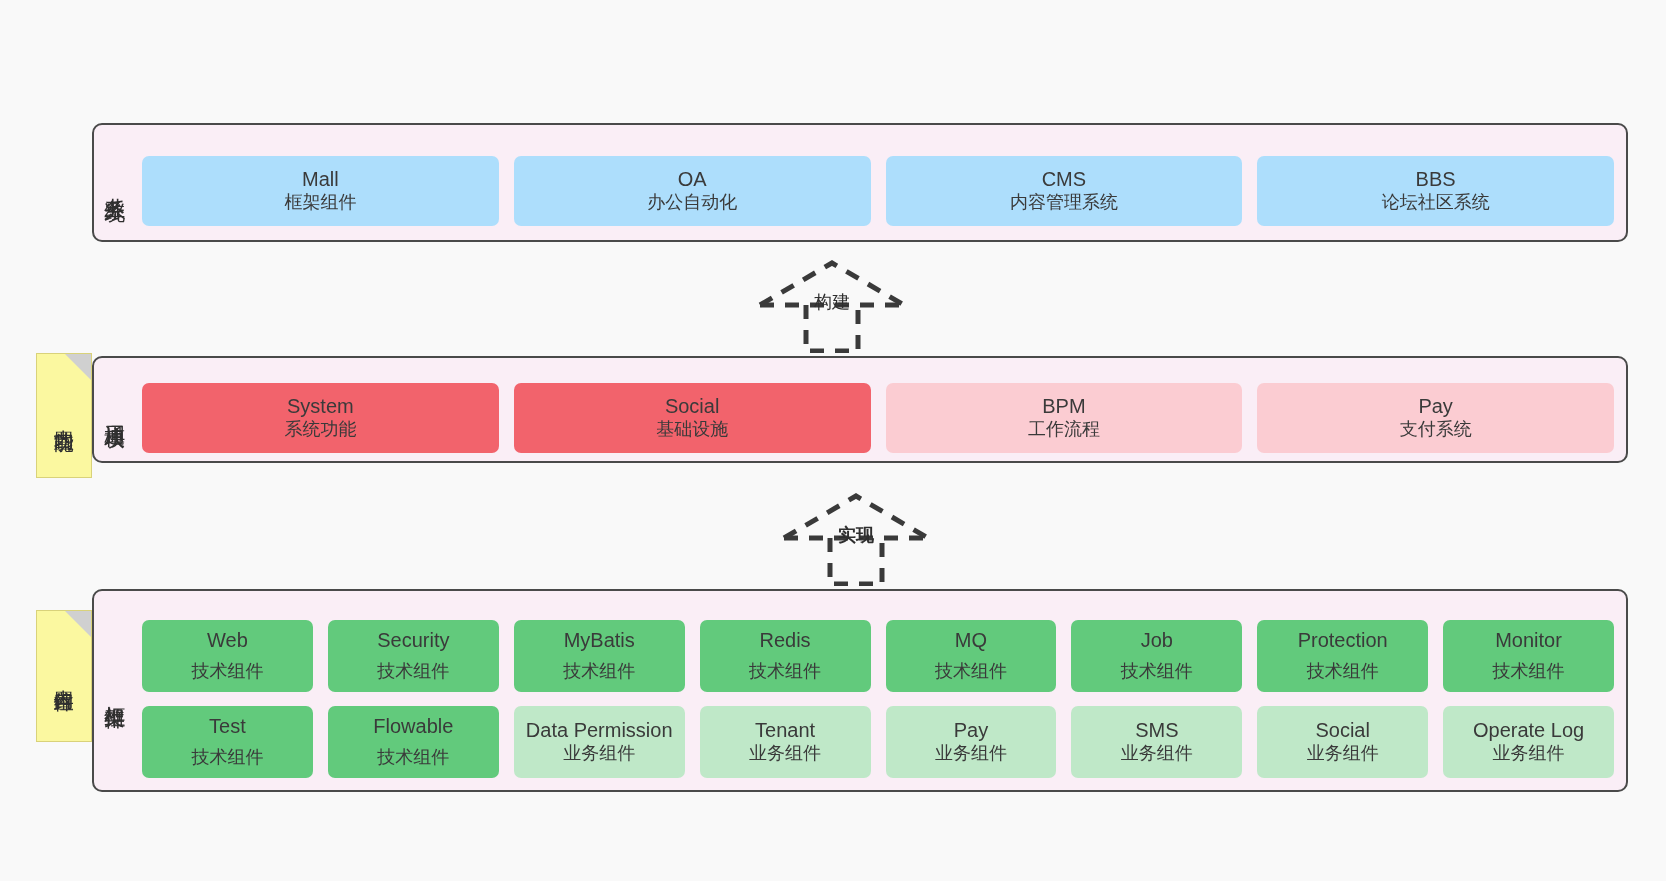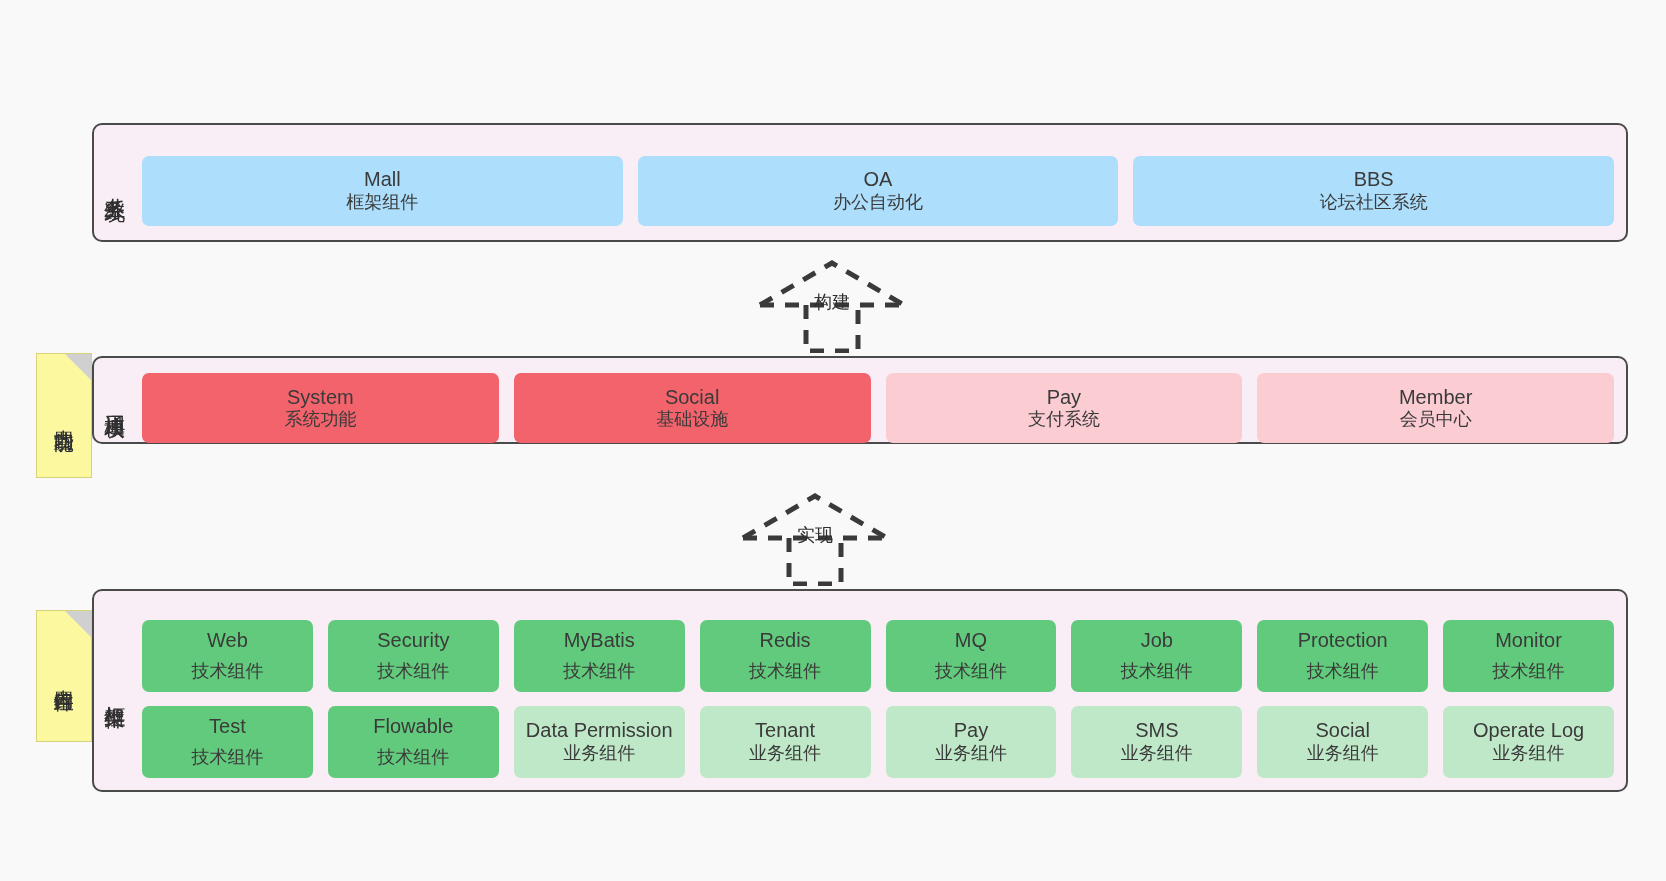--- a/index.html
+++ b/index.html
@@ -76,21 +76,21 @@
 
   
   .c-blue      { background: #addefc; }
   .c-red       { background: #f2636c; }
   .c-pink      { background: #fbccd2; }
   .c-green     { background: #62ca7c; gap: 8px; }
   .c-lightgrn  { background: #bfe8c8; }
 
   
   #band-business { left: 92px;  top: 123px; width: 1536px; height: 119px; }
-  #band-common   { left: 92px;  top: 356px; width: 1536px; height: 88px; }
+  #band-common   { left: 92px;  top: 356px; width: 1536px; height: 107px; }
   #band-frame    { left: 92px;  top: 589px; width: 1536px; height: 203px; }
 
   #band-business .cell { height: 70px; }
   #band-common   .cell { height: 70px; }
   #band-frame    .cell { height: 72px; }
 
   
   .note {
     position: absolute;
     background: #fbf8a0;
@@ -130,64 +130,68 @@
     position: absolute;
     left: 0; right: 0;
     top: 32px;
     text-align: center;
     font-size: 18px;
     color: #2f2f2f;
     background: transparent;
     user-select: none;
   }
   #arrow-build  { left: 757px; top: 258px; }
-  #arrow-impl   { left: 740px; top: 491px; }
+  #arrow-impl   { left: 781px; top: 491px; font-weight: bold; }
 </style>
 </head>
 <body>
 
 <div class="band" id="band-business">
   <div class="band-label">业务系统</div>
   <div class="band-body">
       <div class="row">
         <div class="cell c-blue">
           <div class="t1">Mall</div>
           <div class="t2">框架组件</div>
         </div>
         <div class="cell c-blue">
           <div class="t1">OA</div>
           <div class="t2">办公自动化</div>
         </div>
         <div class="cell c-blue">
+          <div class="t1">CMS</div>
+          <div class="t2">内容管理系统</div>
+        </div>
+        <div class="cell c-blue">
           <div class="t1">BBS</div>
           <div class="t2">论坛社区系统</div>
         </div>
       </div>
     </div>
 </div>
 
 <div class="band" id="band-common">
   <div class="band-label">通用模块</div>
   <div class="band-body">
       <div class="row">
         <div class="cell c-red">
           <div class="t1">System</div>
           <div class="t2">系统功能</div>
         </div>
         <div class="cell c-red">
           <div class="t1">Social</div>
           <div class="t2">基础设施</div>
         </div>
         <div class="cell c-pink">
+          <div class="t1">BPM</div>
+          <div class="t2">工作流程</div>
+        </div>
+        <div class="cell c-pink">
           <div class="t1">Pay</div>
           <div class="t2">支付系统</div>
-        </div>
-        <div class="cell c-pink">
-          <div class="t1">Member</div>
-          <div class="t2">会员中心</div>
         </div>
       </div>
     </div>
 </div>
 
 <div class="band" id="band-frame">
   <div class="band-label">框架组件</div>
   <div class="band-body">
       <div class="row">
         <div class="cell c-green">

